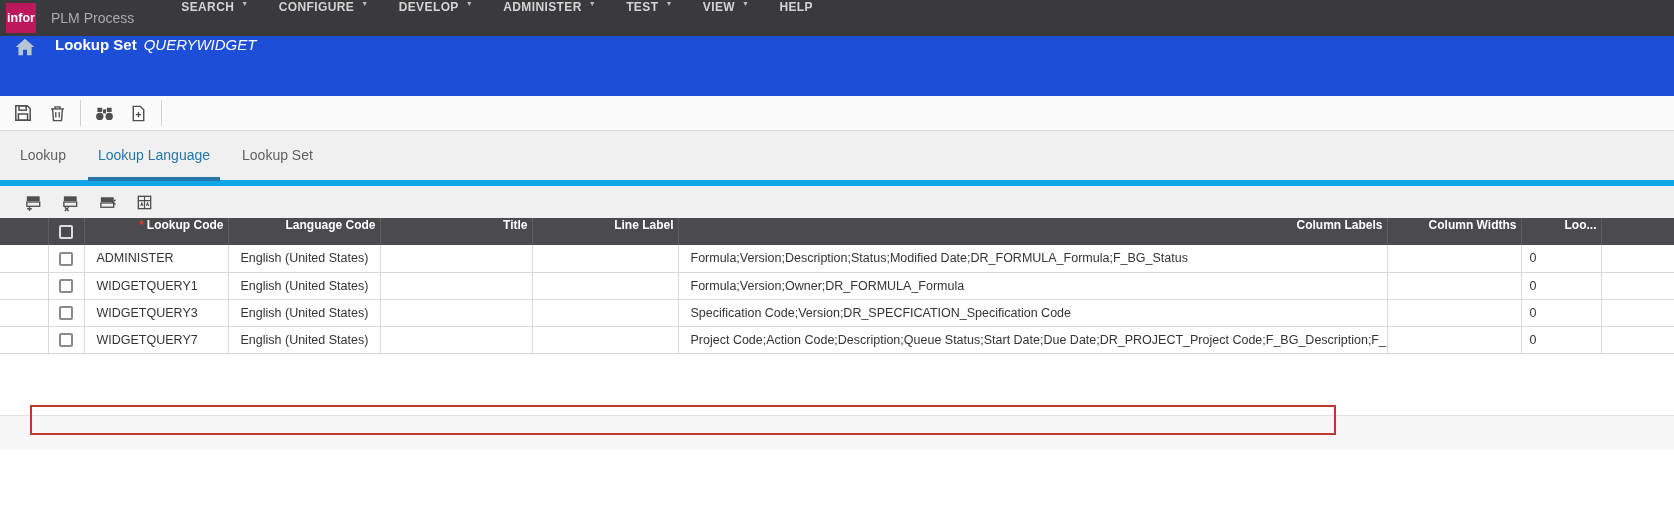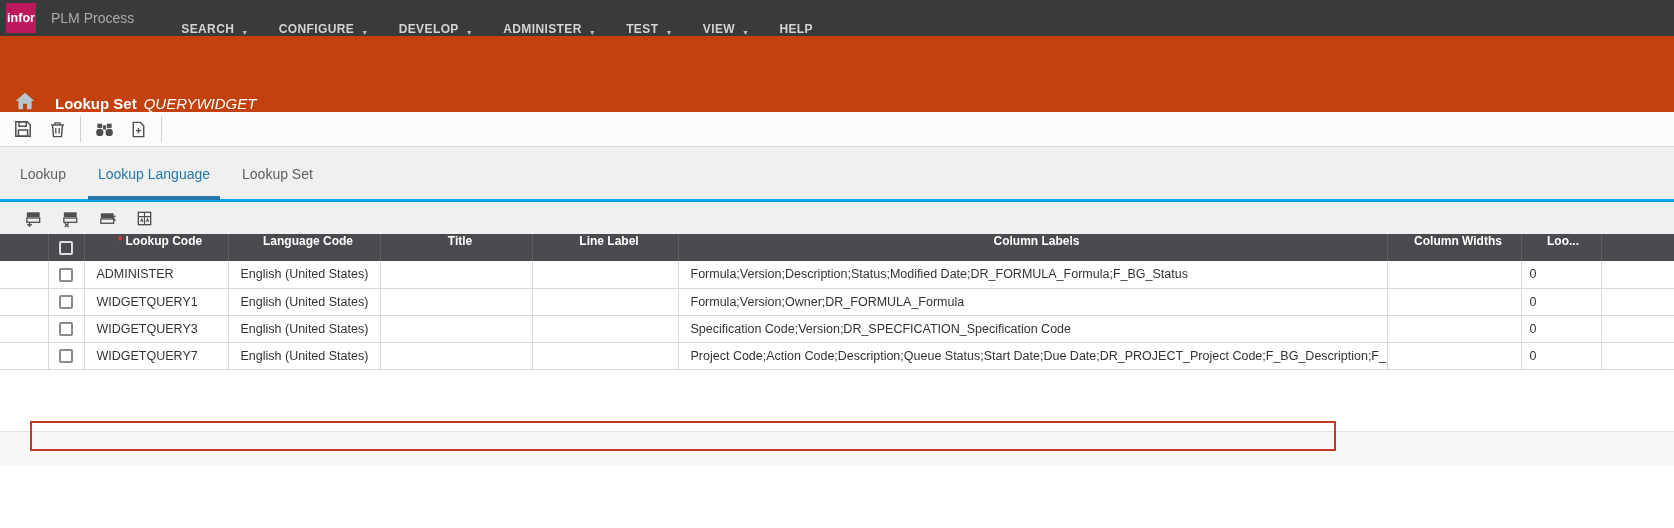--- a/index.html
+++ b/index.html
@@ -13,51 +13,51 @@
   .topbar { height:36px; background:#3a3a3d; display:flex; align-items:center; }
   .logo {
     width:30px; height:30px; margin:3px 0 3px 6px; background:#be185d;
     color:#fff; font-weight:bold; font-size:12.5px;
     display:flex; align-items:center; justify-content:center; cursor:pointer;
   }
   .app-name { color:#ababab; font-size:14px; margin-left:15px; margin-right:32px; }
   .menus { display:flex; align-items:center; height:100%; }
   .menu-item {
     color:#d4d4d4; font-size:12px; font-weight:bold; letter-spacing:.4px;
-    padding:0 15px; height:100%; display:flex; align-items:flex-end; gap:7px; cursor:pointer;
+    padding:0 15px; height:100%; display:flex; align-items:flex-start; gap:7px; cursor:pointer;
   }
   .caret { font-size:7px; color:#bdbdbd; line-height:1; }
   
-  .banner { height:76px; background:#c2410c; display:flex; align-items:flex-end; }
+  .banner { height:60px; background:#1d4ed8; display:flex; align-items:flex-start; }
   .home-btn { margin-left:14px; display:flex; cursor:pointer; }
   .banner-title { color:#fff; font-size:15px; margin-left:19px; }
   .banner-title .bold { font-weight:bold; }
   .banner-title .rec { font-style:italic; margin-left:7px; }
   
   .toolbar1 { height:35px; background:#fbfbfb; border-bottom:1px solid #d9d9d9;
     display:flex; align-items:center; padding-left:6px; }
   .tbtn { width:34px; height:28px; display:flex; align-items:center; justify-content:center; cursor:pointer; }
   .sep { width:1px; height:26px; background:#d2d2d2; margin:0 6px; }
   
-  .tabsbar { height:55px; background:#f0f0f0; border-bottom:3px solid #0ea5e9;
+  .tabsbar { height:55px; background:#f0f0f0; border-bottom:6px solid #0ea5e9;
     display:flex; align-items:flex-end; padding-left:10px; }
   .tab { font-size:14px; color:#5f5f5f; padding:0 10px 17px; margin-right:12px;
     cursor:pointer; position:relative; white-space:nowrap; }
   .tab.active { color:#2577a9; }
   .tab.active::after { content:""; position:absolute; left:0; right:0; bottom:-1px;
     height:4px; background:#2577a9; }
   
   .toolbar2 { height:32px; background:#f0f0f0; display:flex; align-items:center;
     padding-left:22px; gap:15px; }
   .gbtn { width:22px; height:22px; display:flex; align-items:center; justify-content:center; cursor:pointer; }
   
   .gridwrap { position:relative; background:#fff; }
   table { border-collapse:collapse; table-layout:fixed; width:1674px; }
   thead th {
-    background:#4a4a4f; color:#fff; font-size:12px; font-weight:bold; text-align:center;
+    background:#4a4a4f; color:#fff; font-size:12px; font-weight:bold; text-align:right;
     height:26px; padding:0 4px 13px 12px; border-right:1px solid #5d5d63;
     overflow:hidden; white-space:nowrap; text-overflow:ellipsis;
   }
   thead th.h-check, thead th.h-num { padding:0; text-align:center; }
   thead th.h-loo { padding-left:8px; }
   tbody td {
     height:27px; font-size:12.5px; color:#333; padding:0 8px 0 12px;
     border-right:1px solid #d9d9d9; border-bottom:1px solid #d9d9d9;
     overflow:hidden; white-space:nowrap; background:#fff;
   }

